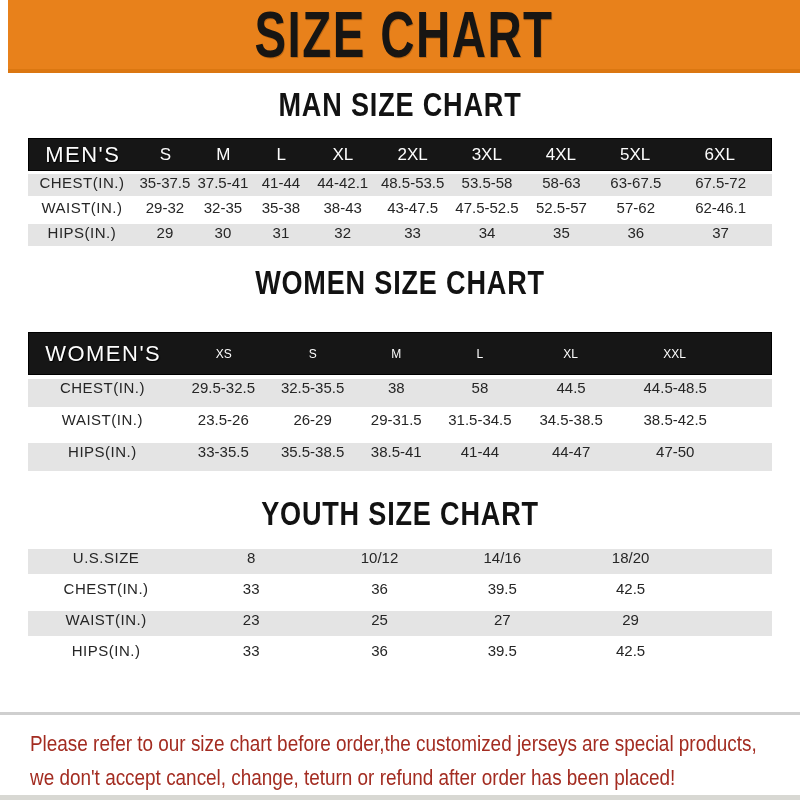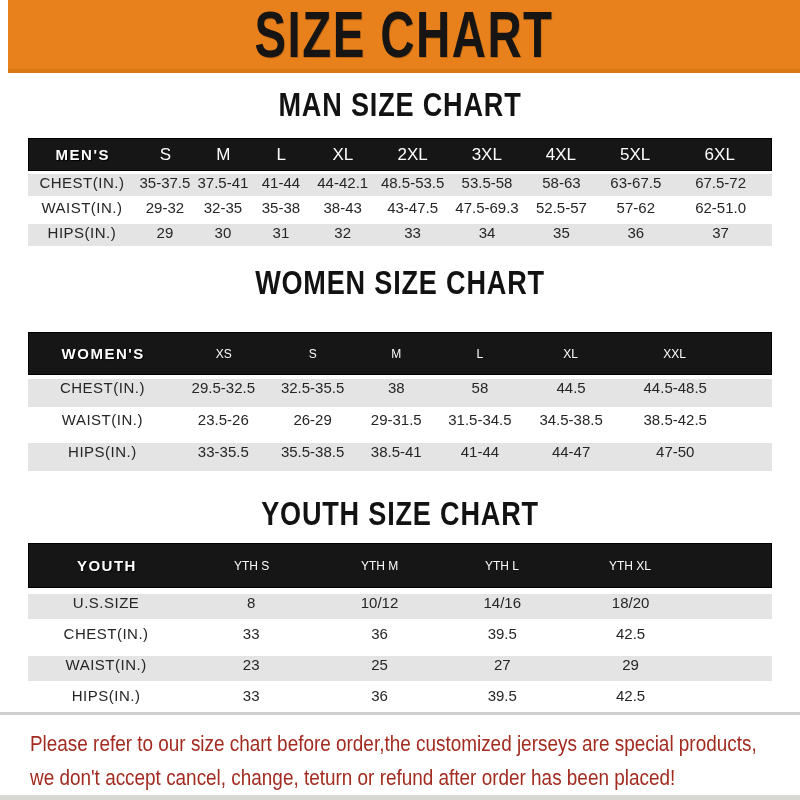--- a/index.html
+++ b/index.html
@@ -40,21 +40,21 @@
   .youth .thead{height:45px}
 
   .row{display:flex;align-items:flex-start;background:#fff}
   .row.gray{background:#E4E4E4}
   .men  .row{height:22px;margin-top:3px}
   .women .row{height:28px;margin-top:4px}
   .youth .row{height:25px;margin-top:6px}
 
   .cell{text-align:center;box-sizing:border-box}
   .thead .cell{color:#fdfdfd}
-  .corner{font-weight:700;font-size:15px;letter-spacing:1.5px;text-shadow:1px 1px 1px #000}
+  .corner{font-weight:400;font-size:22px;letter-spacing:1.5px;text-shadow:1px 1px 1px #000}
   .size{font-size:17px}
   .women .size,.youth .size{font-size:12px}
   .row .cell{color:#262626;font-size:15px}
   .lbl{letter-spacing:.5px}
 
   
   .men .c0{width:14.5%}
   .men .c1,.men .c2,.men .c3{width:7.8%}
   .men .c4{width:8.8%}
   .men .c5,.men .c6,.men .c7,.men .c8{width:10%}
@@ -118,24 +118,24 @@
       <div class="cell c8">63-67.5</div>
       <div class="cell c9">67.5-72</div>
     </div>
     <div class="row">
       <div class="cell c0 lbl">WAIST(IN.)</div>
       <div class="cell c1">29-32</div>
       <div class="cell c2">32-35</div>
       <div class="cell c3">35-38</div>
       <div class="cell c4">38-43</div>
       <div class="cell c5">43-47.5</div>
-      <div class="cell c6">47.5-69.3</div>
+      <div class="cell c6">47.5-52.5</div>
       <div class="cell c7">52.5-57</div>
       <div class="cell c8">57-62</div>
-      <div class="cell c9">62-51.0</div>
+      <div class="cell c9">62-46.1</div>
     </div>
     <div class="row gray">
       <div class="cell c0 lbl">HIPS(IN.)</div>
       <div class="cell c1">29</div>
       <div class="cell c2">30</div>
       <div class="cell c3">31</div>
       <div class="cell c4">32</div>
       <div class="cell c5">33</div>
       <div class="cell c6">34</div>
       <div class="cell c7">35</div>
@@ -181,27 +181,20 @@
       <div class="cell c3">38.5-41</div>
       <div class="cell c4">41-44</div>
       <div class="cell c5">44-47</div>
       <div class="cell c6">47-50</div>
     </div>
   </section>
 
   <h2 class="sec-title t-youth">YOUTH SIZE CHART</h2>
 
   <section class="tbl youth">
-    <div class="thead">
-      <div class="cell c0 corner">YOUTH</div>
-      <div class="cell c1 size">YTH S</div>
-      <div class="cell c2 size">YTH M</div>
-      <div class="cell c3 size">YTH L</div>
-      <div class="cell c4 size">YTH XL</div>
-    </div>
     <div class="row gray">
       <div class="cell c0 lbl">U.S.SIZE</div>
       <div class="cell c1">8</div>
       <div class="cell c2">10/12</div>
       <div class="cell c3">14/16</div>
       <div class="cell c4">18/20</div>
     </div>
     <div class="row">
       <div class="cell c0 lbl">CHEST(IN.)</div>
       <div class="cell c1">33</div>

